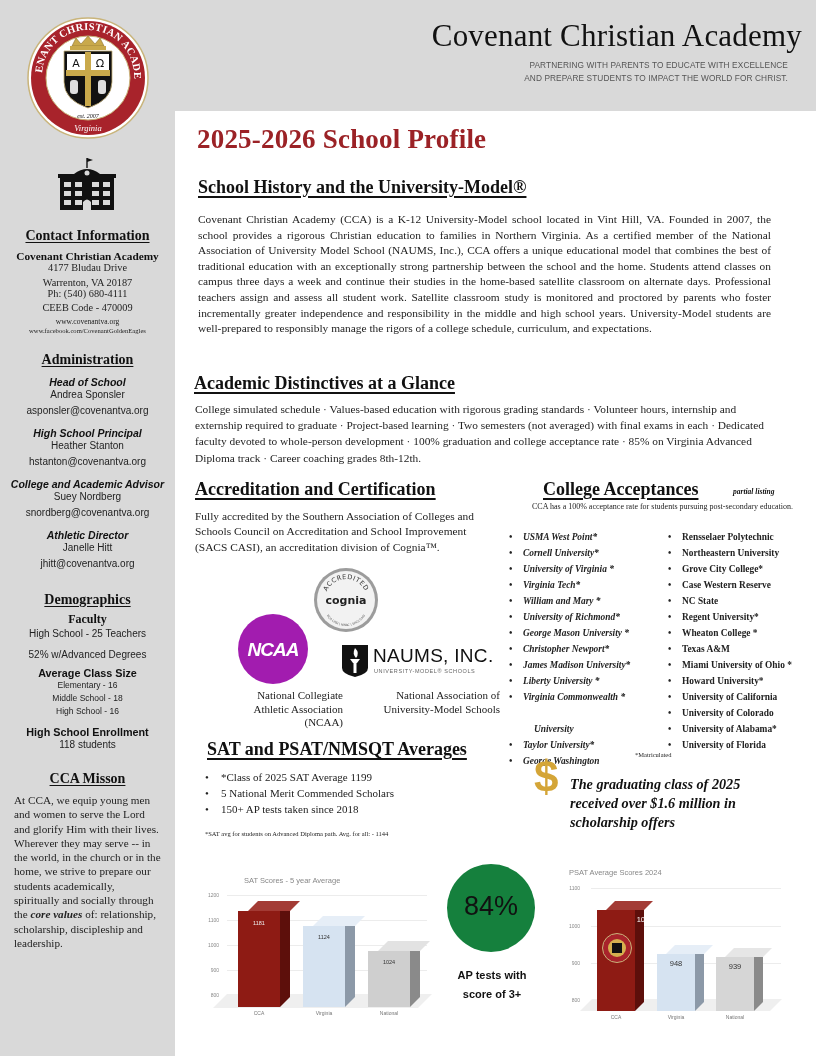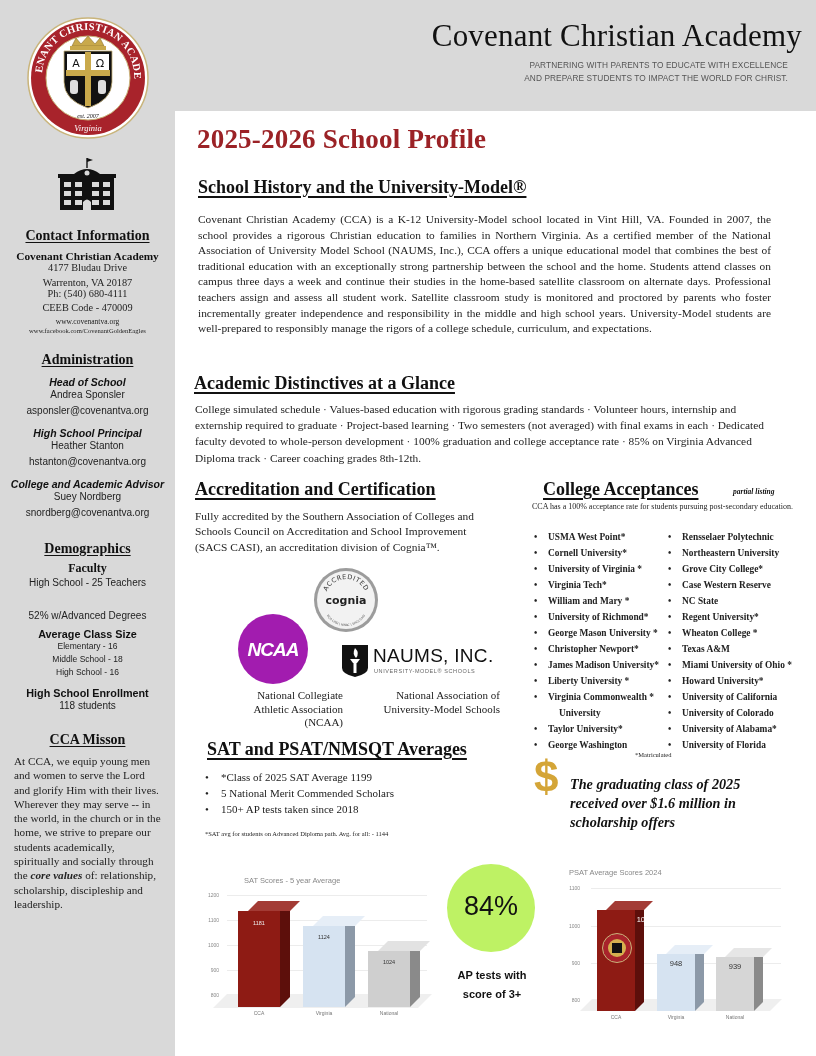--- a/index.html
+++ b/index.html
@@ -39,21 +39,21 @@
   .cert-text { position: absolute; left: 20px; top: 398px; width: 300px; font-family: "Liberation Serif", serif; font-size: 11.4px; line-height: 15.3px; color: #222; }
 
   .logo-caption { position: absolute; font-family: "Liberation Serif", serif; font-size: 11px; line-height: 13.5px; text-align: right; color: #222; }
 
   .ca-head { position: absolute; left: 368px; top: 368px; font-family: "Liberation Serif", serif; font-weight: bold; font-size: 18px; text-decoration: underline; text-decoration-thickness: 2px; text-underline-offset: 3px; }
   .ca-partial { position: absolute; left: 558px; top: 376px; font-family: "Liberation Serif", serif; font-style: italic; font-weight: bold; font-size: 7.5px; }
   .ca-note { position: absolute; left: 345px; top: 390px; width: 285px; text-align: center; font-family: "Liberation Serif", serif; font-size: 8px; line-height: 11.5px; color: #222; }
   .ca-list { position: absolute; list-style: none; font-family: "Liberation Serif", serif; font-weight: bold; font-size: 9.4px; line-height: 16px; color: #222; }
   .ca-list li { position: relative; padding-left: 15px; white-space: nowrap; }
   .ca-list li::before { content: "•"; position: absolute; left: 1px; top: 0; }
-  .ca-list li.cont { padding-left: 26px; }
+  .ca-list li.cont { padding-left: 26px; margin-top: 16px; }
   .ca-list li.cont::before { content: ""; }
   .matric { position: absolute; left: 460px; top: 640px; font-family: "Liberation Serif", serif; font-size: 6.5px; color: #222; }
 
   .sat-list { position: absolute; left: 30px; top: 658px; list-style: none; font-family: "Liberation Serif", serif; font-size: 11px; line-height: 16px; color: #222; }
   .sat-list li { position: relative; padding-left: 16px; }
   .sat-list li::before { content: "•"; position: absolute; left: 0; }
   .sat-foot { position: absolute; left: 30px; top: 719px; font-family: "Liberation Serif", serif; font-size: 6.5px; color: #222; }
 
   .dollar { position: absolute; left: 359px; top: 641px; font-family: "Liberation Sans", sans-serif; font-weight: bold; font-size: 44px; color: #d4a537; }
   .scholar { position: absolute; left: 395px; top: 664px; width: 220px; text-align: left; font-family: "Liberation Serif", serif; font-style: italic; font-weight: bold; font-size: 14.2px; line-height: 19px; color: #111; }
@@ -64,21 +64,21 @@
   .tick { position: absolute; font-size: 5px; color: #888; text-align: right; width: 20px; }
   .gridline { position: absolute; height: 1px; background: #ececec; }
   .floor { position: absolute; height: 14px; background: #efefef; transform: skewX(-45deg); }
   .bar { position: absolute; }
   .bar-front { position: absolute; left: 0; bottom: 0; }
   .bar-side { position: absolute; bottom: 0; transform-origin: bottom left; transform: skewY(-45deg); }
   .bar-top { position: absolute; left: 0; transform-origin: bottom left; transform: skewX(-45deg); }
   .bar-label { position: absolute; width: 100%; text-align: center; font-size: 5.5px; color: #333; }
   .cat-label { position: absolute; font-size: 5px; color: #777; text-align: center; width: 60px; }
 
-  .ap-circle { position: absolute; left: 272px; top: 753px; width: 88px; height: 88px; border-radius: 50%; background: #bef264; }
+  .ap-circle { position: absolute; left: 272px; top: 753px; width: 88px; height: 88px; border-radius: 50%; background: #15803d; }
   .ap-pct { position: absolute; left: 0; top: 27px; width: 100%; text-align: center; font-family: "Liberation Sans", sans-serif; font-size: 27px; color: #111; }
   .ap-cap { position: absolute; left: 268px; top: 855px; width: 98px; text-align: center; font-family: "Liberation Sans", sans-serif; font-weight: bold; font-size: 11px; line-height: 19px; color: #111; }
 </style>
 </head>
 <body>
 
 <div class="header-title">Covenant Christian Academy</div>
 <div class="header-tagline">PARTNERING WITH PARENTS TO EDUCATE WITH EXCELLENCE AND PREPARE STUDENTS TO IMPACT THE WORLD FOR CHRIST.</div>
 
 <div class="logo">
@@ -158,27 +158,32 @@
     <div>
       <div class="sb-role" style="margin-top:10px">High School Principal</div>
       <div class="sb-name">Heather Stanton</div>
       <div class="sb-name" style="margin-top:3px">hstanton@covenantva.org</div>
     </div>
     <div>
       <div class="sb-role" style="margin-top:10px">College and Academic Advisor</div>
       <div class="sb-name">Suey Nordberg</div>
       <div class="sb-name" style="margin-top:3px">snordberg@covenantva.org</div>
     </div>
+    <div>
+      <div class="sb-role" style="margin-top:10px">Athletic Director</div>
+      <div class="sb-name">Janelle Hitt</div>
+      <div class="sb-name" style="margin-top:3px">jhitt@covenantva.org</div>
+    </div>
   </div>
 
   <div style="margin-top:22px">
     <div class="sb-h">Demographics</div>
     <div class="sb-sub">Faculty</div>
     <div class="sb-name">High School - 25 Teachers</div>
-    <div class="sb-name" style="margin-top:20px">52% w/Advanced Degrees</div>
+    <div class="sb-name" style="margin-top:8px">52% w/Advanced Degrees</div>
     <div class="sb-sub2">Average Class Size</div>
     <div class="sb-sm2">Elementary - 16</div>
     <div class="sb-sm2">Middle School - 18</div>
     <div class="sb-sm2">High School - 16</div>
     <div class="sb-sub2" style="margin-top:8px">High School Enrollment</div>
     <div class="sb-name">118 students</div>
   </div>
 
   <div style="margin-top:20px">
     <div class="sb-h">CCA Misson</div>
@@ -232,21 +237,21 @@
   <div style="position:absolute; left:199px; top:557px; font-family:'Liberation Sans',sans-serif; font-size:5.5px; color:#666; letter-spacing:0.6px;">UNIVERSITY-MODEL® SCHOOLS</div>
   <div class="logo-caption" style="left:185px; top:578px; width:140px;">
     <div>National Association of</div>
     <div>University-Model Schools</div>
   </div>
 
   <div class="ca-head">College Acceptances</div>
   <div class="ca-partial">partial listing</div>
   <div class="ca-note">CCA has a 100% acceptance rate for students pursuing post-secondary education.</div>
 
-  <ul class="ca-list" style="left:358px; top:418px;">
+  <ul class="ca-list" style="left:333px; top:418px;font-style:italic;">
     <li>USMA West Point*</li>
     <li>Cornell University*</li>
     <li>University of Virginia *</li>
     <li>Virginia Tech*</li>
     <li>William and Mary *</li>
     <li>University of Richmond*</li>
     <li>George Mason University *</li>
     <li>Christopher Newport*</li>
     <li>James Madison  University*</li>
     <li>Liberty University *</li>

